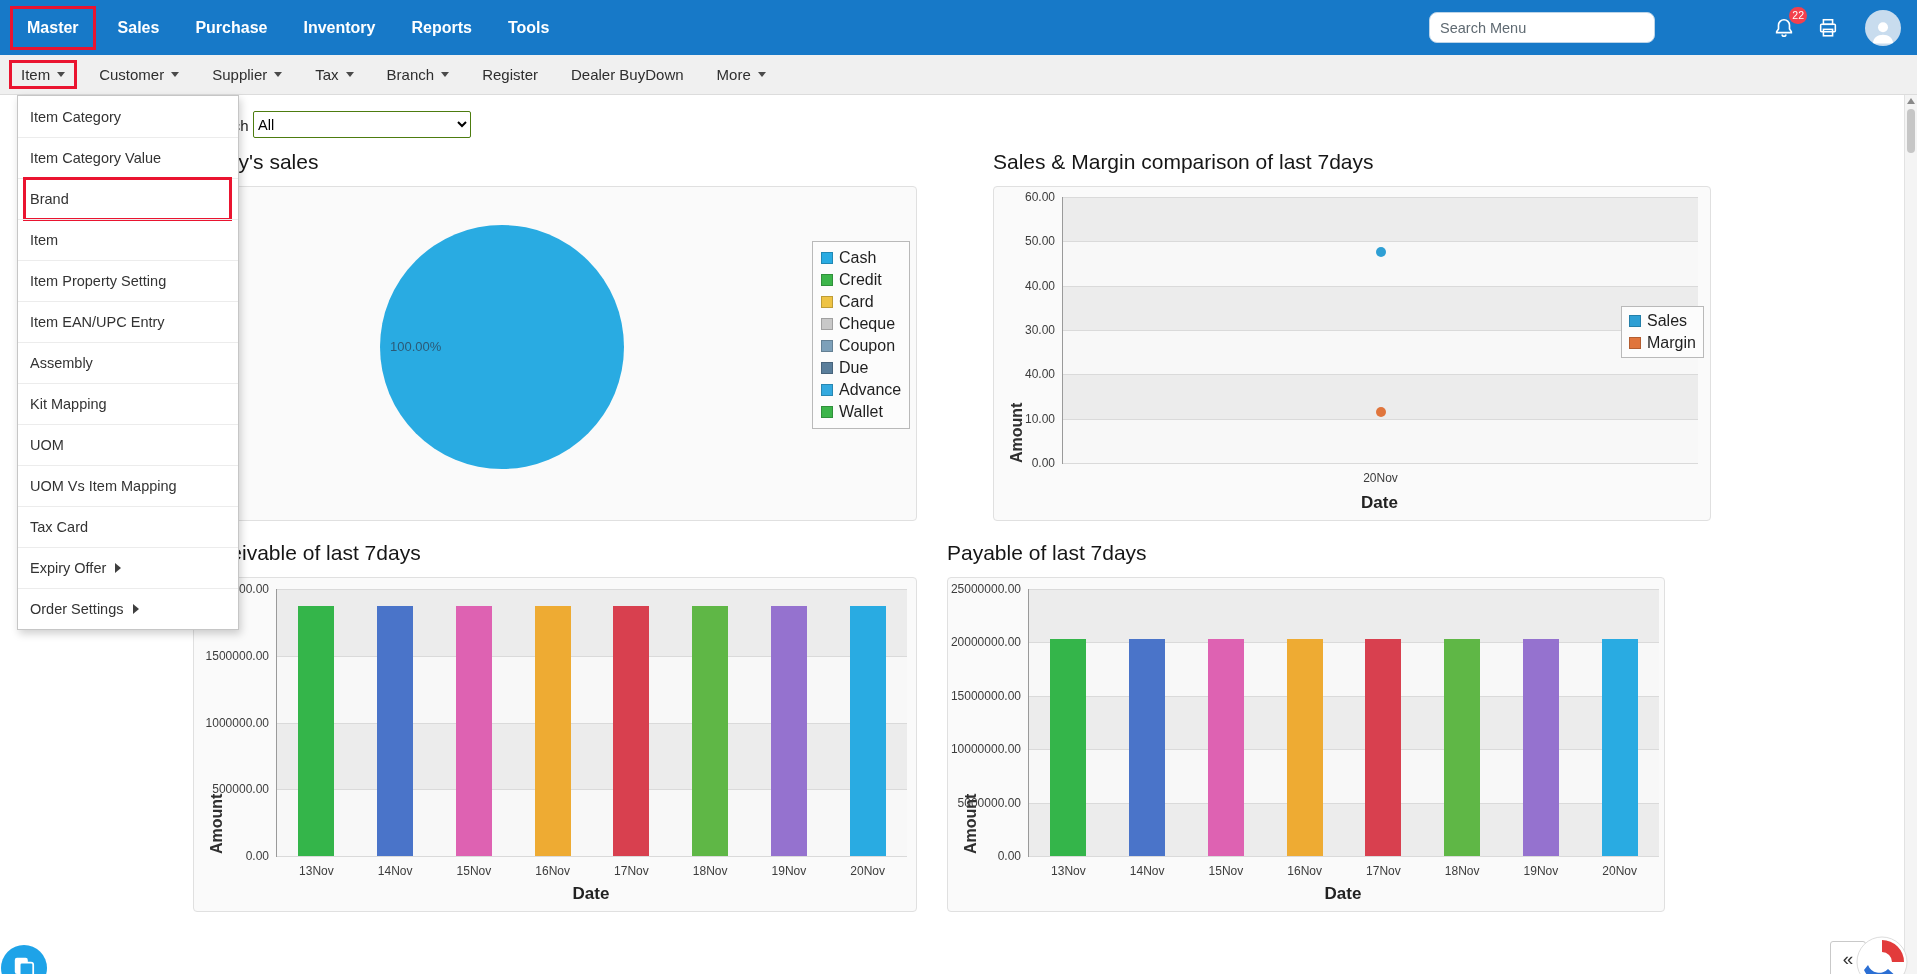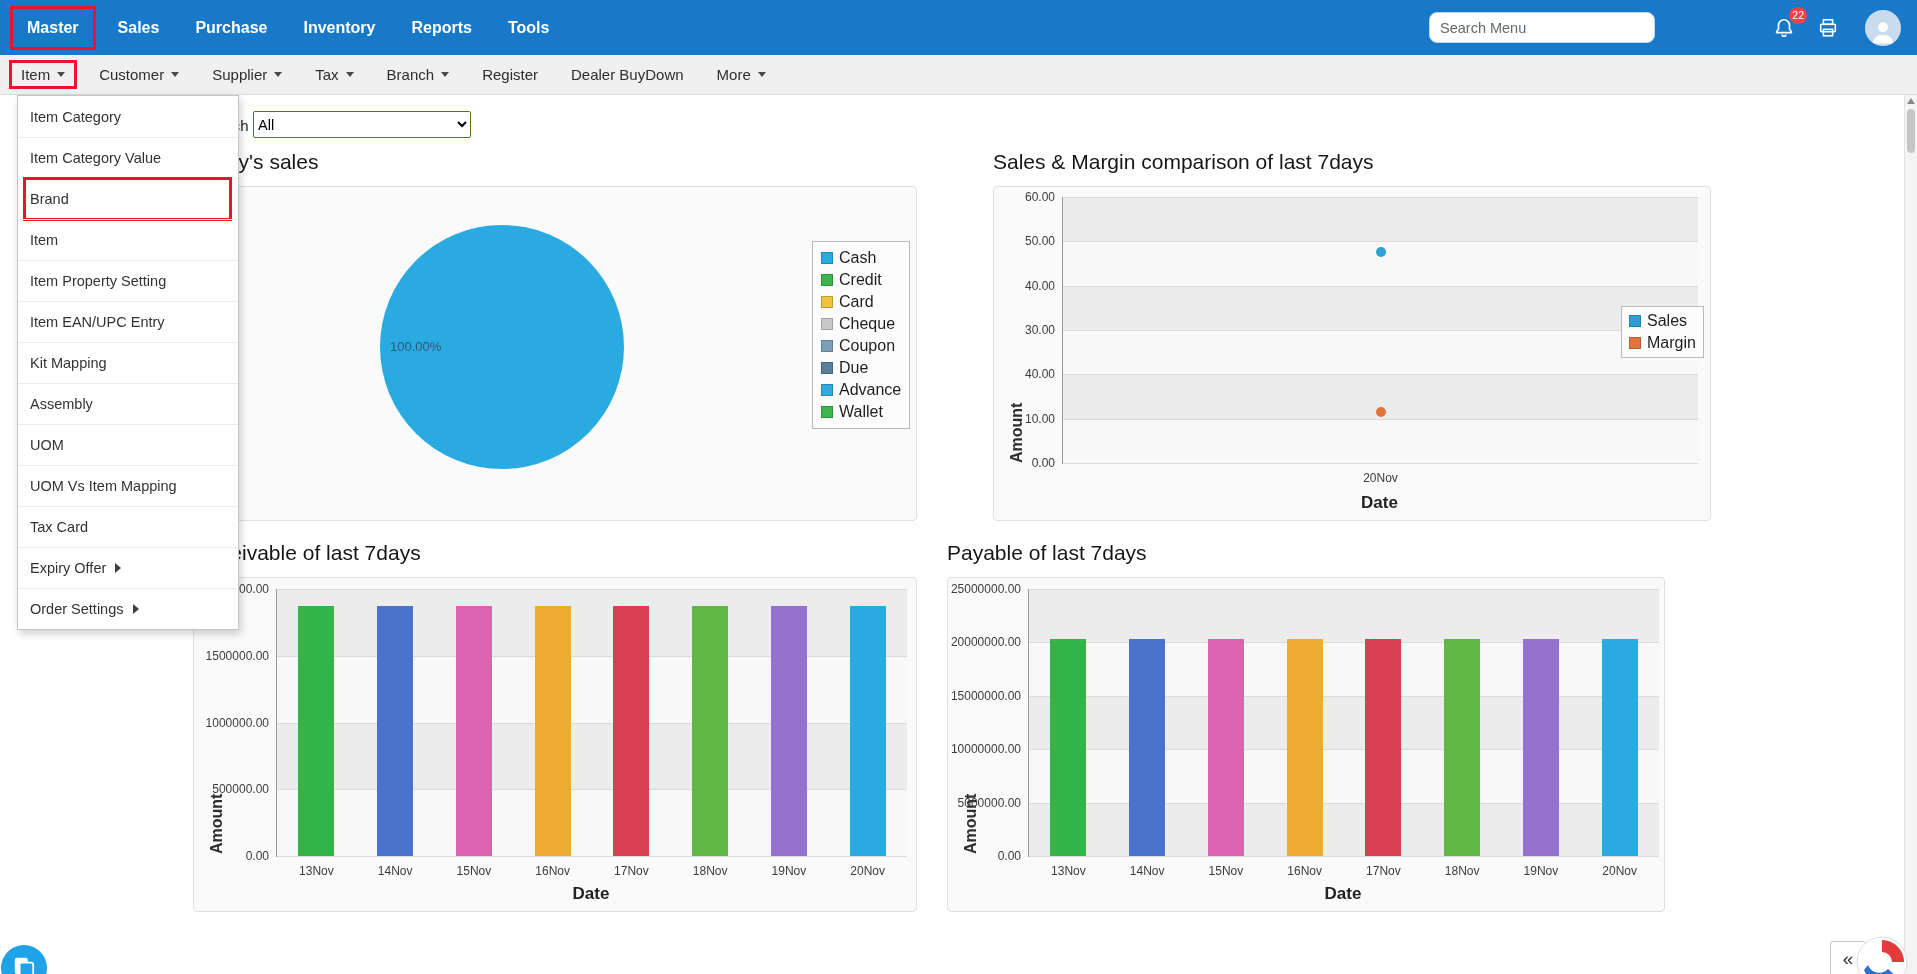--- a/index.html
+++ b/index.html
@@ -364,24 +364,24 @@
     <div class="dd-item">
         <span>Item</span>
       </div>
     <div class="dd-item">
         <span>Item Property Setting</span>
       </div>
     <div class="dd-item">
         <span>Item EAN/UPC Entry</span>
       </div>
     <div class="dd-item">
+        <span>Assembly</span>
+      </div>
+    <div class="dd-item">
         <span>Kit Mapping</span>
-      </div>
-    <div class="dd-item">
-        <span>Assembly</span>
       </div>
     <div class="dd-item">
         <span>UOM</span>
       </div>
     <div class="dd-item">
         <span>UOM Vs Item Mapping</span>
       </div>
     <div class="dd-item">
         <span>Tax Card</span>
       </div>

